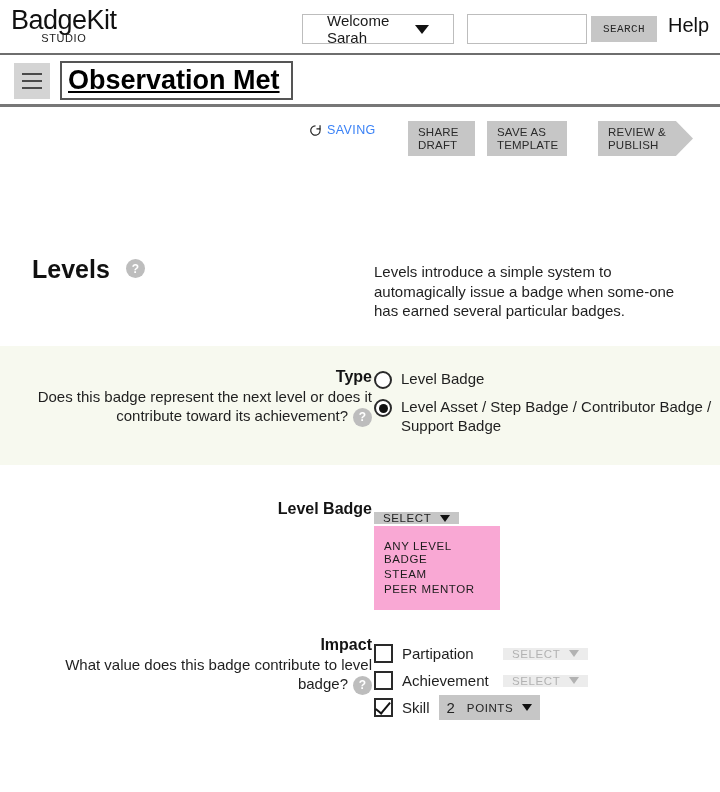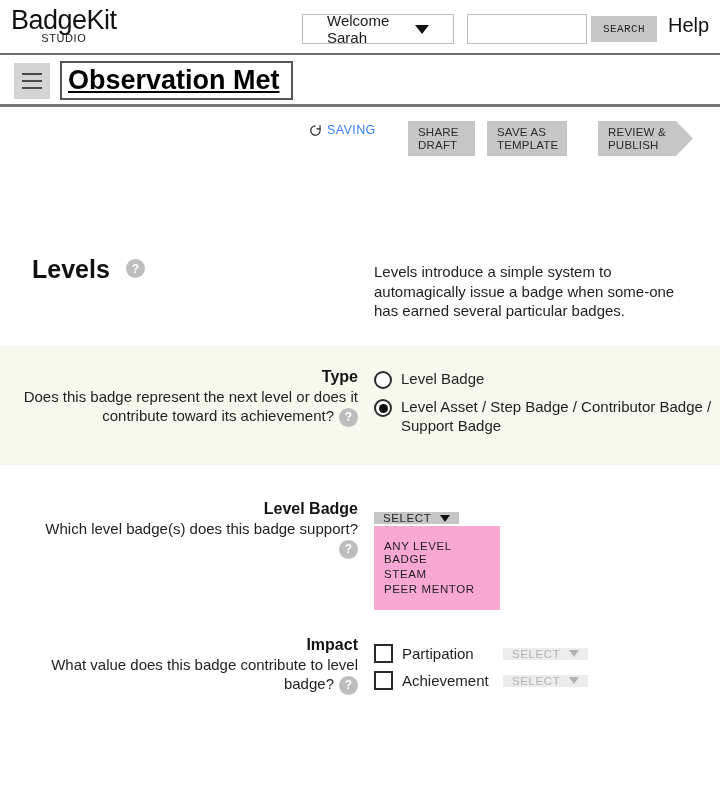--- a/index.html
+++ b/index.html
@@ -140,21 +140,21 @@
   .sec-title-help { position: absolute; left: 126px; top: 152px; }
   .sec-desc {
     position: absolute; left: 374px; top: 155px;
     width: 320px;
     font-size: 15px; line-height: 19.5px; color: #1f1f1f;
   }
 
   
   .row { position: absolute; left: 0; width: 720px; }
   .row .label-col {
-    position: absolute; right: 362px; width: 336px;
+    position: absolute; right: 348px; width: 336px;
     text-align: right;
   }
   .lab-title { font-size: 16px; font-weight: bold; color: #141414; }
   .lab-desc {
     font-size: 15px; line-height: 19px; color: #1f1f1f; margin-top: 1px;
   }
   .lab-desc .help-dot { margin-left: 5px; }
 
   .ctrl-col { position: absolute; left: 374px; }
 
@@ -309,23 +309,20 @@
       <div class="radio-opt">
         <span class="radio checked" id="radio-1"></span>
         <span class="radio-label">Level Asset / Step Badge / Contributor Badge / Support Badge</span>
       </div>
     </div>
   </div>
 
   <div class="row" id="row-levelbadge">
     <div class="label-col">
       <div class="lab-title">Level Badge</div>
-      <div class="lab-desc">
-        <span>Which level badge(s) does this badge support?</span><span class="help-dot">?</span>
-      </div>
     </div>
     <div class="ctrl-col">
       <div class="select-box">
         <span>SELECT</span>
         <span class="caret sm"></span>
       </div>
       <div class="option-panel">
         <div class="option-item">ANY LEVEL BADGE</div>
         <div class="option-item">STEAM</div>
         <div class="option-item">PEER MENTOR</div>
@@ -353,17 +350,26 @@
 
       <div class="check-line">
         <span class="checkbox"></span>
         <span class="check-label w1">Achievement</span>
         <span class="select-box disabled">
           <span>SELECT</span>
           <span class="caret sm muted"></span>
         </span>
       </div>
 
+      <div class="check-line">
+        <span class="checkbox checked"></span>
+        <span class="check-label">Skill</span>
+        <span class="select-box points">
+          <span class="num">2</span>
+          <span>POINTS</span>
+          <span class="caret sm"></span>
+        </span>
+      </div>
 
     </div>
   </div>
 
 </div>
 
 </body></html>

